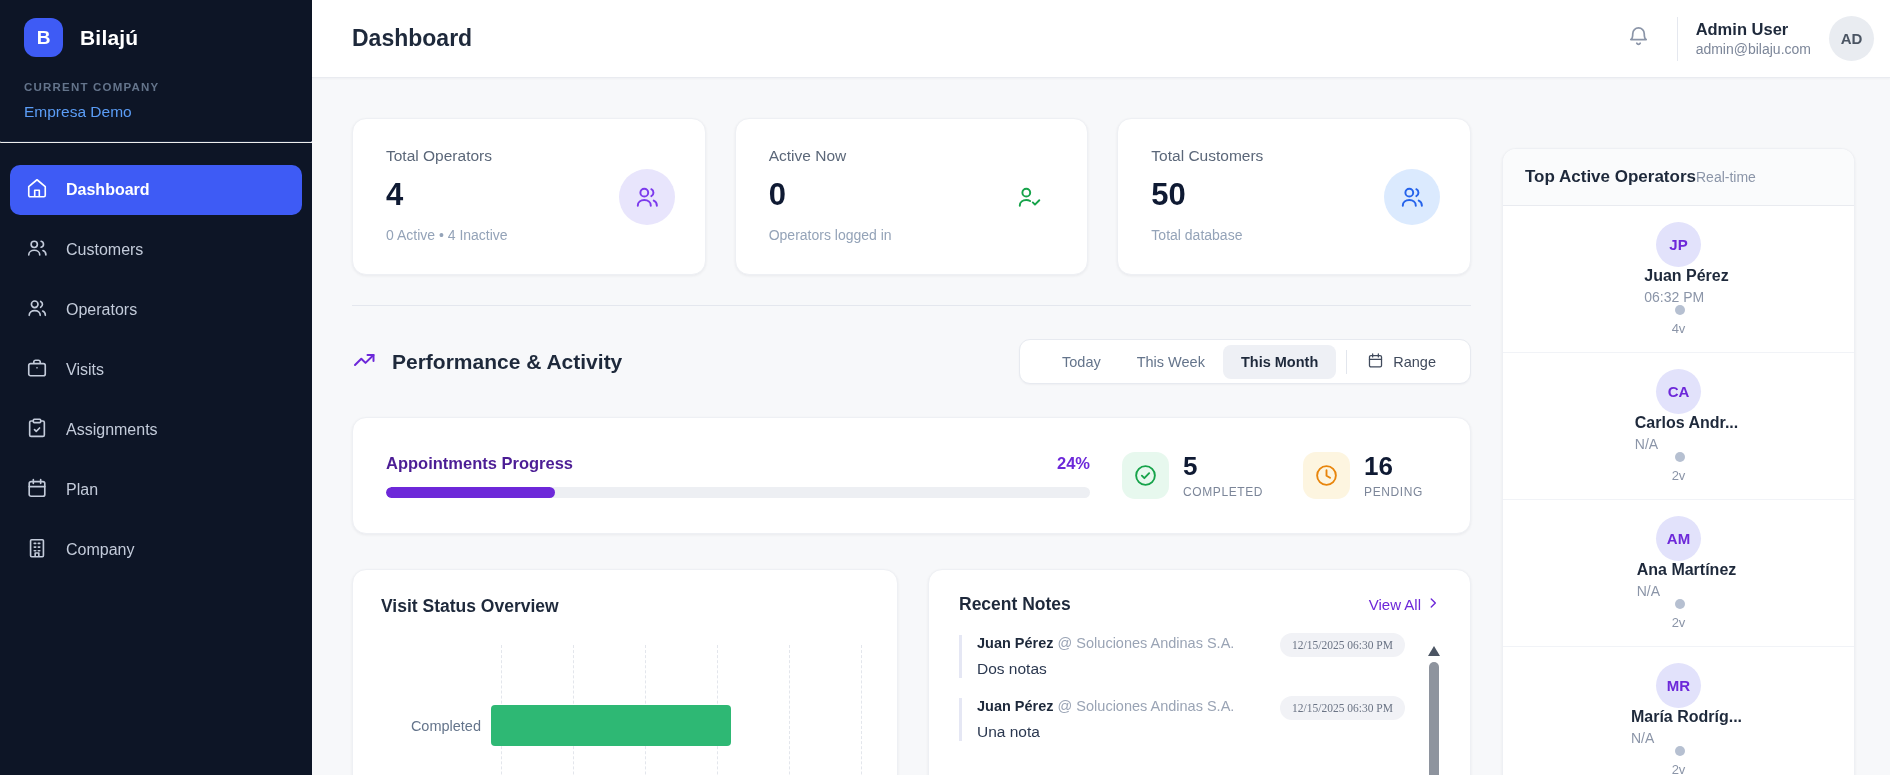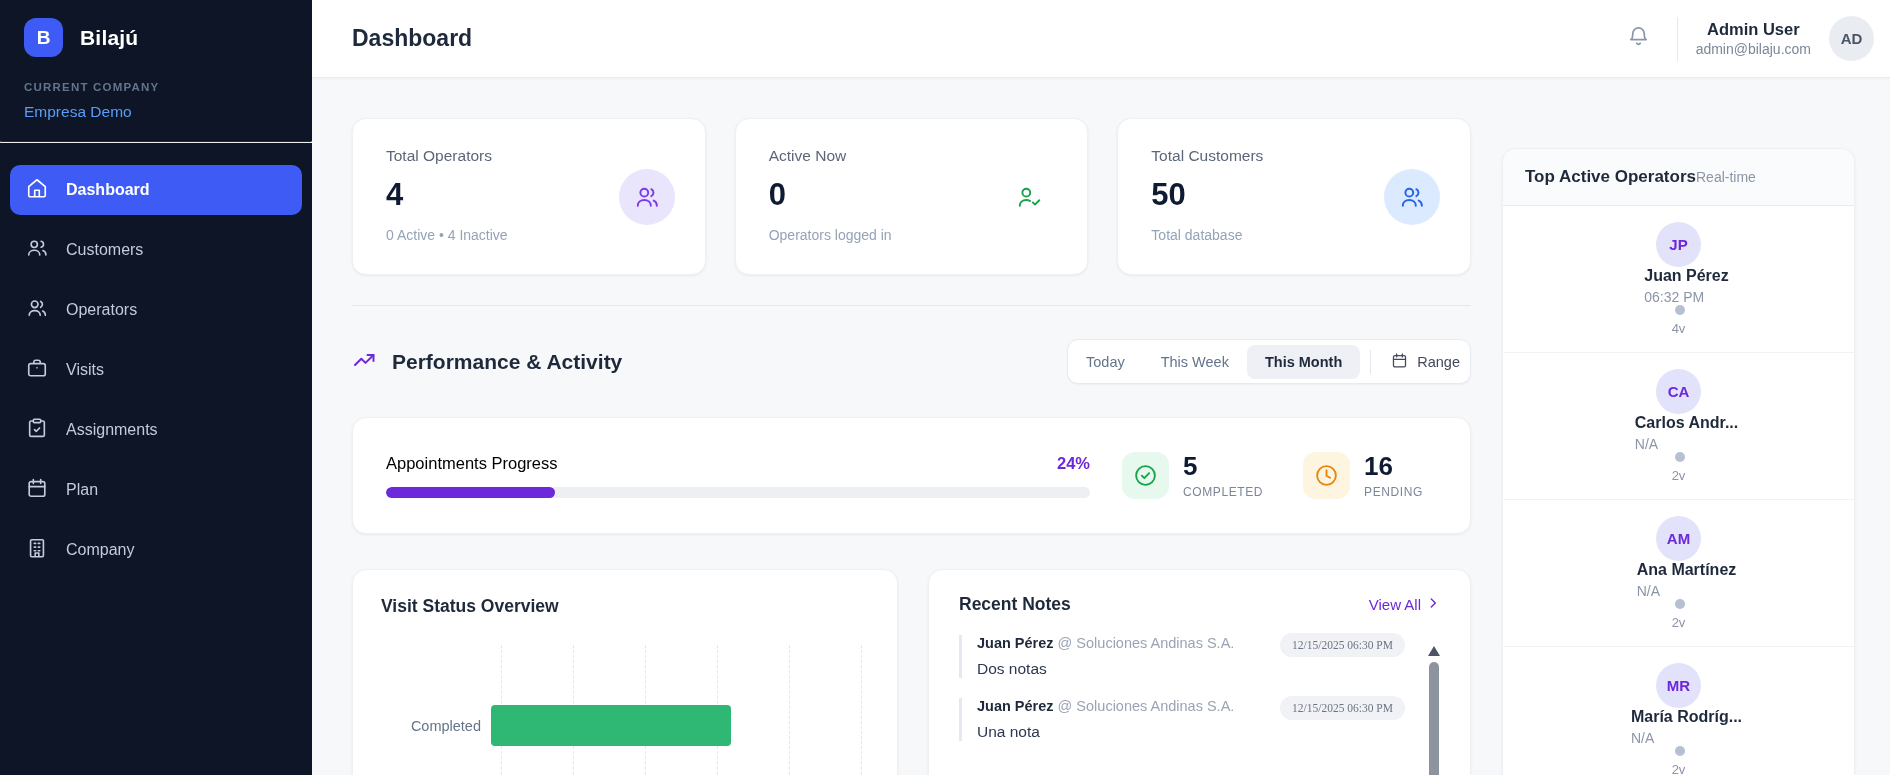--- a/index.html
+++ b/index.html
@@ -22,21 +22,21 @@
   .nav-item.active svg { stroke:#fff; }
 
   
   .main { flex:1; display:flex; flex-direction:column; min-width:0; }
   .topbar { height:78px; background:#fff; border-bottom:1px solid #e9ebf0; box-shadow:0 1px 2px rgba(16,24,40,.04); display:flex; align-items:center; justify-content:space-between; padding:0 16px 0 40px; flex-shrink:0; position:relative; z-index:2; }
   .page-title { font-size:23px; font-weight:bold; color:#1e293b; }
   .topbar-right { display:flex; align-items:center; gap:18px; }
   .bell-btn { width:40px; height:40px; display:flex; align-items:center; justify-content:center; cursor:pointer; }
   .bell-btn svg { width:23px; height:23px; stroke:#8b95a8; }
   .topbar-sep { width:1px; height:44px; background:#e5e8ef; }
-  .user-meta { text-align:center; }
+  .user-meta { text-align:left; }
   .user-name { font-size:16.5px; font-weight:bold; color:#1e293b; }
   .user-email { font-size:14px; color:#7c8699; margin-top:2px; }
   .avatar { width:45px; height:45px; border-radius:50%; background:#e9ecf1; color:#4b5563; font-size:15px; font-weight:bold; display:flex; align-items:center; justify-content:center; cursor:pointer; }
 
   .content { flex:1; display:flex; padding:0 35px 0 40px; gap:31px; overflow:hidden; }
   .left-col { width:1119px; flex-shrink:0; }
 
   
   .stats-row { display:flex; gap:29px; margin-top:40px; }
   .stat-card { width:354px; height:157px; background:#fff; border:1px solid #eef0f4; border-radius:14px; box-shadow:0 1px 3px rgba(16,24,40,.06); padding:28px 33px; position:relative; }
@@ -49,32 +49,32 @@
   .theme-green  { background:transparent; } .theme-green svg { stroke:#16a34a; }
   .theme-blue   { background:#dbeafe; } .theme-blue svg { stroke:#2563eb; }
 
   .section-divider { border:none; border-top:1px solid #e4e7ee; margin-top:30px; }
 
   
   .section-head { display:flex; align-items:center; justify-content:space-between; margin-top:33px; }
   .section-title-wrap { display:flex; align-items:center; gap:16px; }
   .section-title-wrap svg { width:24px; height:24px; stroke:#6d28d9; }
   .section-title { font-size:21px; font-weight:bold; color:#1e293b; }
-  .tabs { display:flex; align-items:center; background:#fff; border:1px solid #e7eaf0; border-radius:11px; height:45px; padding:0 0; box-shadow:0 1px 2px rgba(16,24,40,.04); }
+  .tabs { display:flex; align-items:center; background:#fff; border:1px solid #e7eaf0; border-radius:11px; height:45px; padding:0 24px; box-shadow:0 1px 2px rgba(16,24,40,.04); }
   .tab { font-size:14.5px; color:#64748b; padding:9px 18px; border-radius:8px; cursor:pointer; white-space:nowrap; }
   .tab.active { background:#eef0f5; color:#1e293b; font-weight:bold; }
   .tabs-sep { width:1px; height:24px; background:#e2e6ed; margin:0 10px; }
   .range-btn { display:flex; align-items:center; gap:9px; font-size:14.5px; color:#3c4optional; color:#404a5c; padding:9px 10px; cursor:pointer; }
   .range-btn svg { width:17px; height:17px; stroke:#404a5c; }
 
   
   .progress-card { margin-top:33px; height:117px; background:#fff; border:1px solid #eef0f4; border-radius:14px; box-shadow:0 1px 3px rgba(16,24,40,.06); display:flex; align-items:center; padding:0 33px; }
   .progress-left { width:704px; flex-shrink:0; }
   .progress-title-row { display:flex; align-items:center; justify-content:space-between; }
-  .progress-title { font-size:16.5px; font-weight:normal; color:#000000;text-align:right; }
+  .progress-title { font-size:16.5px; font-weight:bold; color:#4c1d95;text-align:right; }
   .progress-pct { font-size:16.5px; font-weight:bold; color:#6d28d9; }
   .progress-track { margin-top:14px; height:11px; background:#edeff3; border-radius:6px; overflow:hidden; }
   .progress-fill { height:100%; background:#6d28d9; border-radius:6px; }
   .kpi-group { display:flex; align-items:center; gap:40px; margin-left:32px; }
   .kpi { display:flex; align-items:center; gap:14px; }
   .kpi-badge { width:47px; height:47px; border-radius:13px; display:flex; align-items:center; justify-content:center; }
   .kpi-badge svg { width:25px; height:25px; }
   .kpi-badge.green { background:#e7f8ee; } .kpi-badge.green svg { stroke:#16a34a; }
   .kpi-badge.amber { background:#fdf5e0; } .kpi-badge.amber svg { stroke:#e8850c; }
   .kpi-num { font-size:26px; font-weight:bold; color:#0f1a33; line-height:1; }

